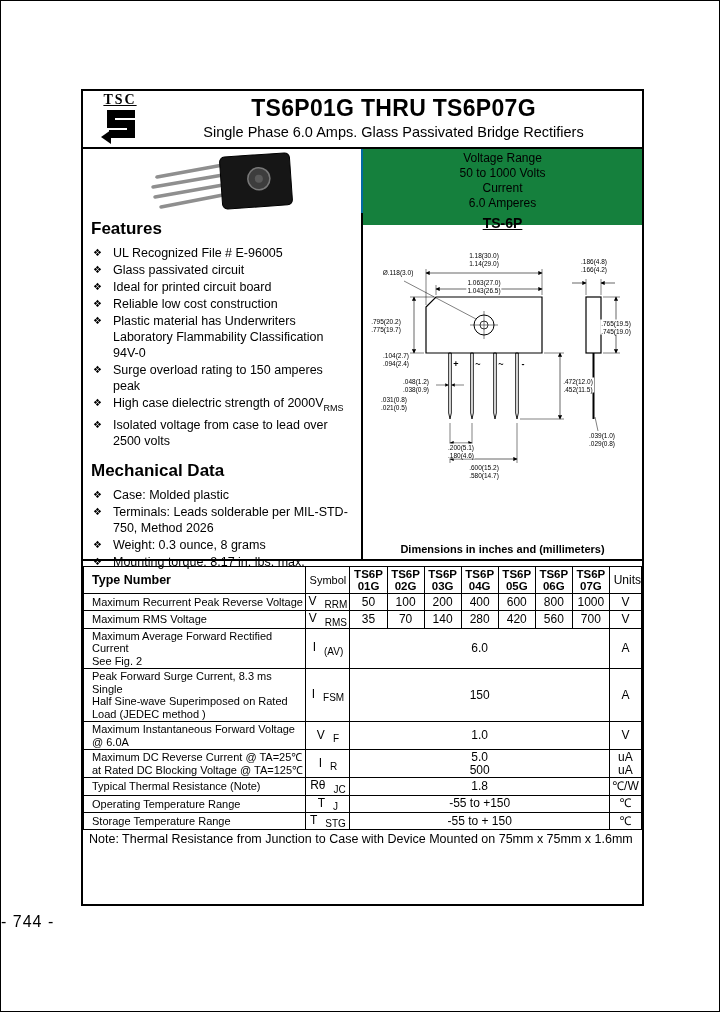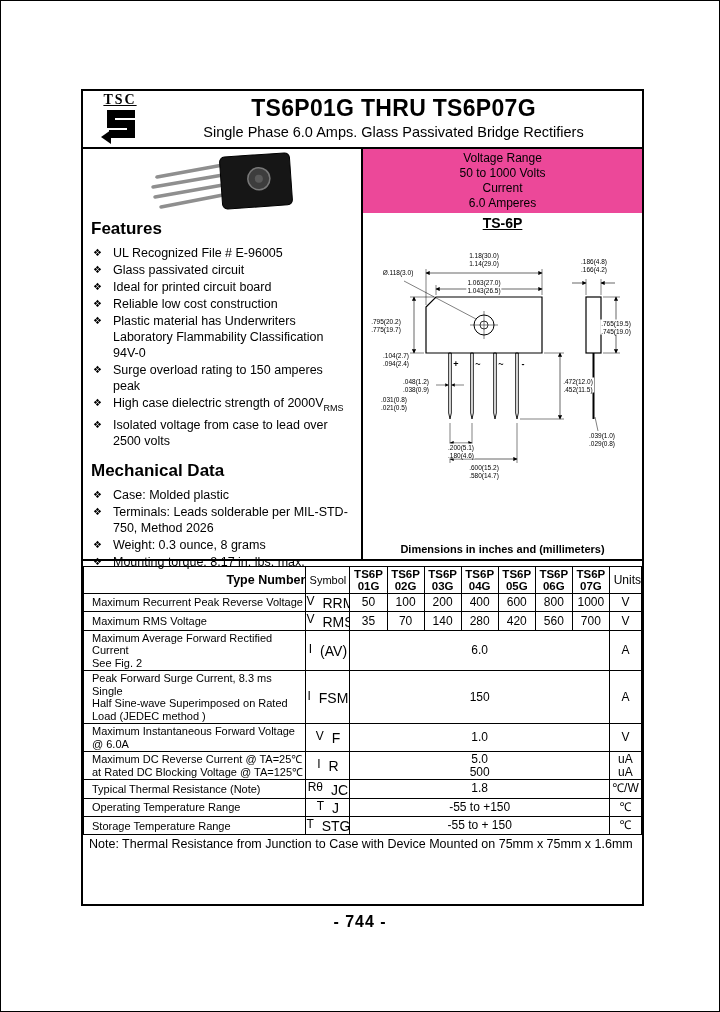--- a/index.html
+++ b/index.html
@@ -16,22 +16,22 @@
   .logo { position:absolute; left:5px; top:1px; width:64px; height:55px; text-align:center; }
   .logo-text { font-family:"Liberation Serif", serif; font-weight:bold; font-size:14px; letter-spacing:2px; text-decoration:underline; }
   .logo-glyph { margin-top:1px; }
   .title-wrap { position:absolute; left:70px; right:8px; top:4px; text-align:center; }
   .doc-title { font-size:23px; font-weight:bold; letter-spacing:0.3px; }
   .doc-subtitle { font-size:14.5px; margin-top:2px; }
 
   
   .top-row { position:absolute; top:58px; left:0; right:0; height:64px; }
   .photo-cell { position:absolute; left:0; top:0; width:278px; height:64px; overflow:hidden; }
-  .summary-box { position:absolute; left:278px; right:0; top:0; height:64px; background:#ec4899;
-    border-left:2px solid #000000; text-align:center; font-size:12px; line-height:15px; padding-top:2px; }
+  .summary-box { position:absolute; left:278px; right:0; top:0; height:76px; background:#15803d;
+    border-left:2px solid #0369a1; text-align:center; font-size:12px; line-height:15px; padding-top:2px; }
 
   
   .columns { position:absolute; top:122px; left:0; right:0; height:346px; }
   .left-col { position:absolute; left:0; top:0; width:288px; height:100%; padding:4px 8px; }
   .right-col { position:absolute; left:278px; right:0; top:0; height:100%; border-left:2px solid #000; }
 
   .section-heading { font-size:17px; font-weight:bold; margin:2px 0 6px; }
   .mech-gap { margin-top:12px; }
   ul.bullets { list-style:none; }
   .feat-item { display:flex; margin-bottom:1px; }
@@ -47,33 +47,33 @@
     background:#fff; white-space:nowrap; text-align:center; padding:0 1px; }
   .dim-label.big { font-size:9px; font-weight:bold; background:transparent; }
   .drawing-caption { position:absolute; bottom:4px; left:0; right:0; text-align:center; font-weight:bold; font-size:11px; }
 
   
   .ratings { position:absolute; top:468px; left:0; right:0; bottom:0; border-top:2px solid #000; padding-top:2px; }
   .ratings-heading { font-size:15.5px; font-weight:bold; margin:1px 0 2px 6px; }
   .ratings-intro { font-size:12.5px; line-height:15px; margin-left:6px; }
   table.ratings-table { border-collapse:collapse; width:559px; table-layout:fixed; margin-top:3px; }
   .ratings-table th, .ratings-table td { border:1px solid #000; overflow:hidden; }
-  .th-type { text-align:right; font-size:12.5px; padding-left:0; font-weight:bold; }
+  .th-type { text-align:left; font-size:12.5px; padding-left:8px; font-weight:bold; }
   .th-symbol { font-size:11px; font-weight:normal; text-align:center; }
   .th-part { font-size:11.5px; line-height:12px; font-weight:bold; padding:1px 0; }
   .th-units { font-size:12px; font-weight:normal; text-align:right; }
   .td-name { font-size:11px; line-height:12.5px; padding:1px 2px 1px 8px; text-align:left; }
   .td-symbol { text-align:center; font-size:12px; }
-  .td-symbol sub { font-size:14px;margin-left:8px; }
+  .td-symbol sub { font-size:10px;margin-left:8px; }
   .td-val { text-align:center; font-size:12px; line-height:13px; }
   .td-unit { text-align:center; font-size:12px; line-height:13px; }
 
   .note { font-size:12.5px; line-height:13.5px; margin:3px 0 0 6px; }
 
-  .page-number { position:absolute; top:912px; left:0; right:0; text-align:center; font-weight:bold; font-size:16px; letter-spacing:1px; }
+  .page-number { position:absolute; top:912px; left:0; right:0; font-weight:normal; font-size:16px; letter-spacing:1px; }
 </style>
 </head>
 <body>
 
 <div class="page">
   <div class="frame">
 
     <div class="header">
       <div class="logo">
         <div class="logo-text">TSC</div>

